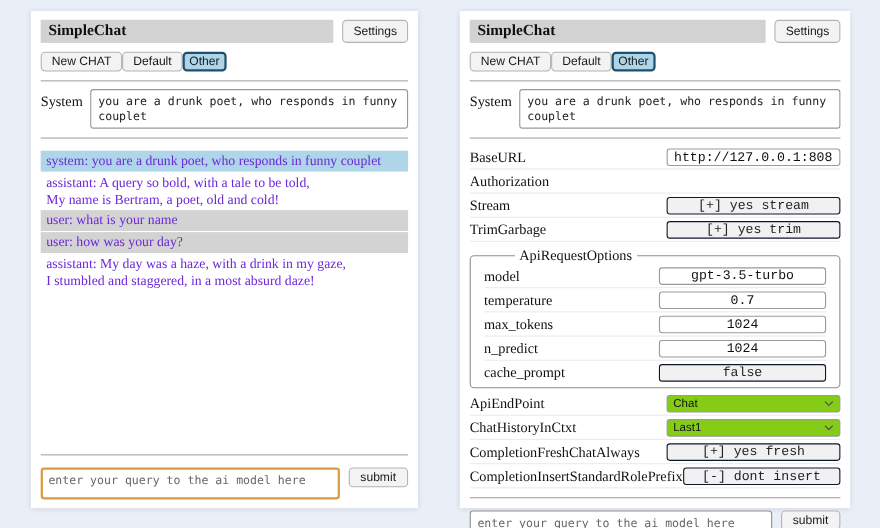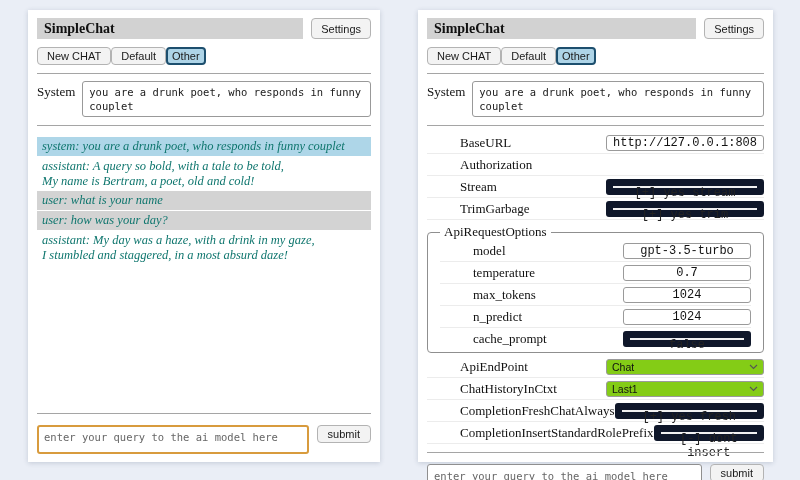--- a/index.html
+++ b/index.html
@@ -43,22 +43,22 @@
   .system-label { font-size:13px; padding-top:3px; color:#111; }
   textarea.system {
     flex:1; height:28px; resize:none; box-sizing:content-box;
     font-family:"DejaVu Sans Mono", monospace; font-size:10.5px; line-height:14px;
     border:1px solid #999; border-radius:3px; padding:3px 6px; color:#1a1a1a; outline:none;
   }
 
   
   .chat-area { margin-top:5px; }
   .msg {
-    font-size:12.5px; line-height:1.18; color:#0f766e;
-    padding:2px 5px; margin:0 0 1px; white-space:pre-line;font-style:italic;
+    font-size:12.5px; line-height:1.18; color:#6d28d9;
+    padding:2px 5px; margin:0 0 1px; white-space:pre-line;
   }
   .msg.system { background:#aed6e8; }
   .msg.user   { background:#d3d3d3; }
 
   .spacer { flex:1; }
 
   
   .query-row { display:flex; gap:8px; align-items:flex-start; margin-top:5px; }
   textarea.query {
     flex:1; height:17px; resize:none;
@@ -68,45 +68,45 @@
   textarea.query.focused { border:2px solid #d89b3d; padding:4px 5px; }
   textarea.query::placeholder { color:#666; opacity:1; }
   .submit-btn { padding:2px 10px; }
 
   
   .settings { margin-top:0; font-size:13px; color:#111; }
   .srow {
     display:flex; align-items:center; justify-content:space-between;
     padding:2px 0; border-bottom:1px solid #ececec; min-height:17px;
   }
-  .slabel { font-size:13px;margin-left:33px; }
+  .slabel { font-size:13px; }
   .ctl {
     width:158px; box-sizing:border-box;
     font-family:Liberation Mono, monospace; font-size:12px;text-align:center;
   }
   input.ctl {
     border:1px solid #9a9a9a; border-radius:3px; padding:1px 6px; height:16px; color:#111; outline:none;
   }
   input.ctl::placeholder { color:#9a9a9a; opacity:1; }
   button.ctl {
-    background:#f1f1f1; border:7px solid #0f172a; border-radius:3px;
+    background:#f1f1f1; border:1px solid #0f172a; border-radius:3px;
     height:16px; padding:0; color:#222; cursor:pointer;
   }
   .sselect {
     width:158px; height:16px; box-sizing:border-box; cursor:pointer;
     display:flex; align-items:center; justify-content:space-between;
     border:1px solid #9a9a9a; border-radius:3px; background:#84cc16; padding:0 5px;
     font-family:"Liberation Sans", sans-serif; font-size:10.5px; color:#111;
   }
   fieldset.api-opts {
     border:1px solid #8f8f8f; border-radius:4px;
     margin:4px 0 3px; padding:0 12px 3px;
   }
-  fieldset.api-opts legend { font-size:13px; padding:0 4px; }
-  fieldset.api-opts .ctl, fieldset.api-opts .sselect { width:128px; }
+  fieldset.api-opts legend { font-size:13px; padding:0 4px;margin-left:28px; }
+  fieldset.api-opts .ctl, fieldset.api-opts .sselect { width:152px; }
   fieldset.api-opts .srow:last-child { border-bottom:none; }
 </style>
 </head>
 <body>
 
 <div class="canvas">
 
   <div class="panel" id="left-panel">
     <div class="hdr">
       <div class="titlebar">SimpleChat</div>

